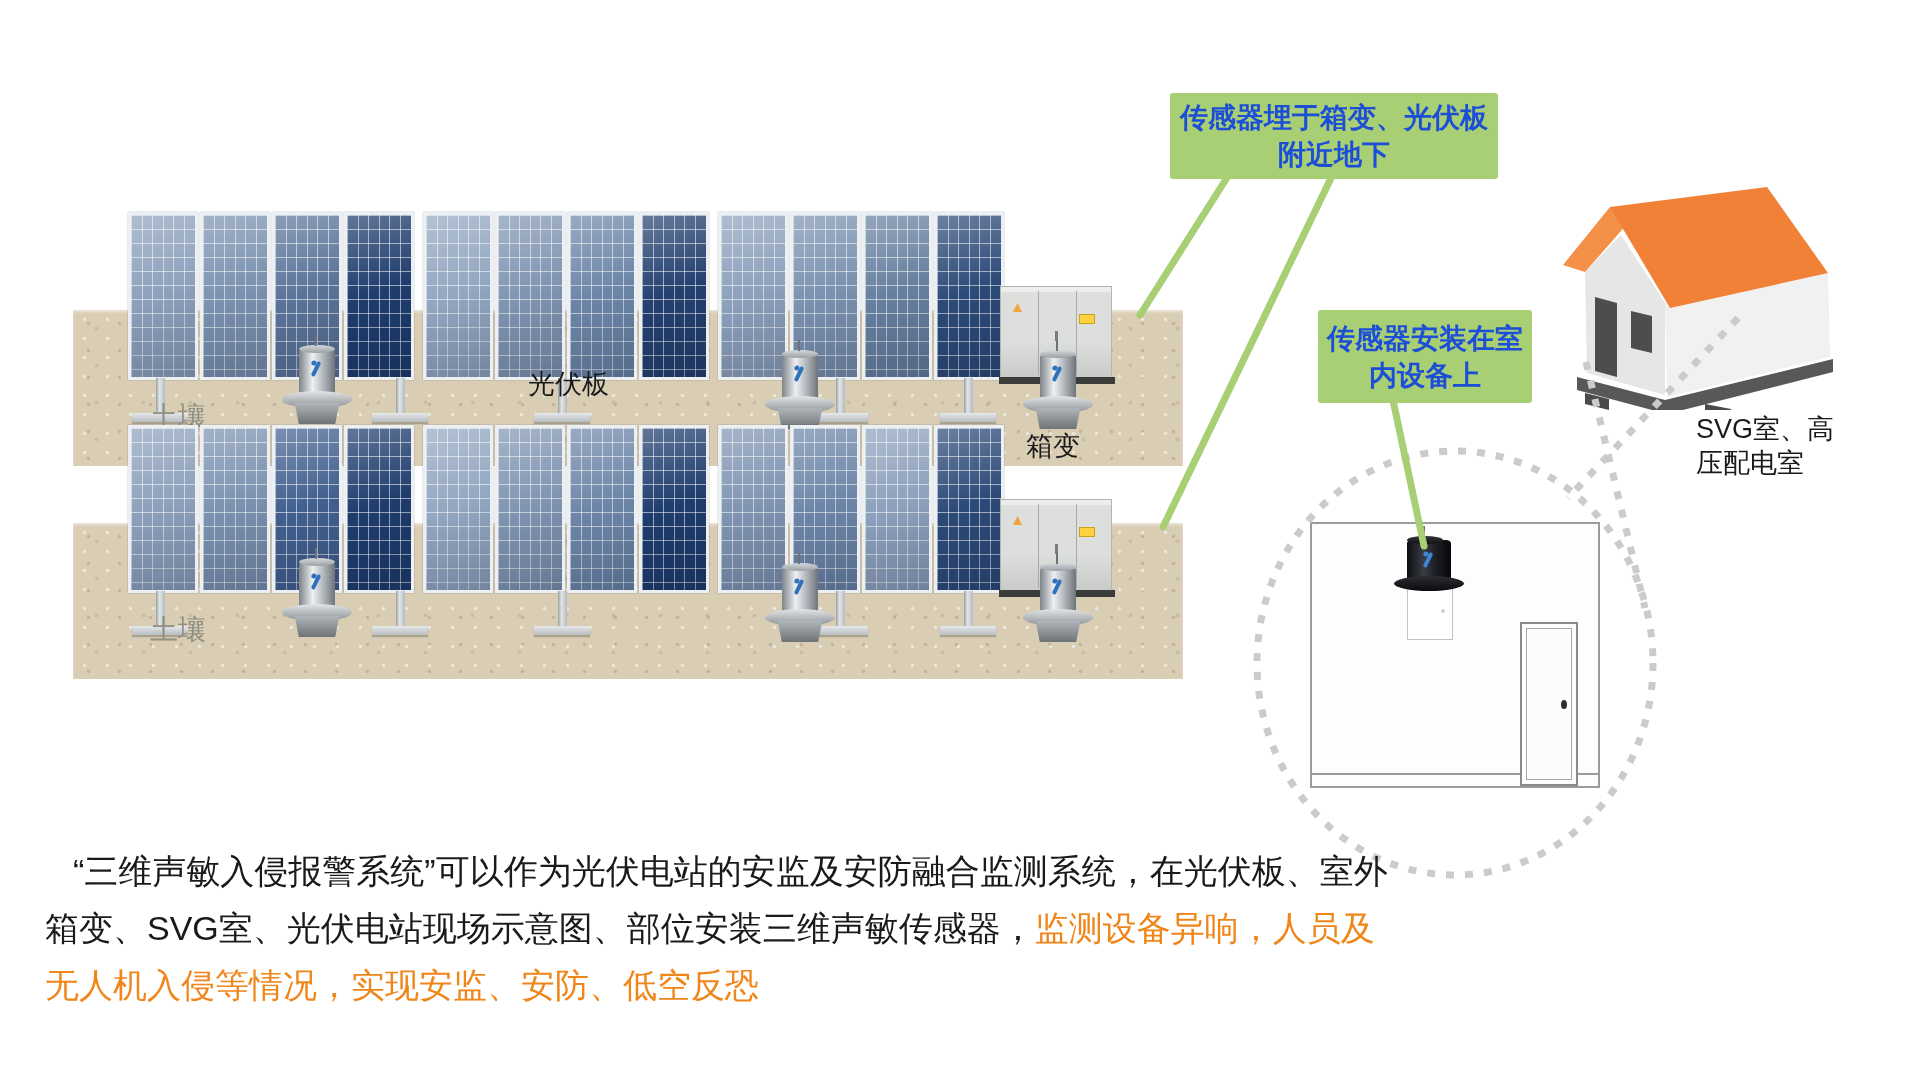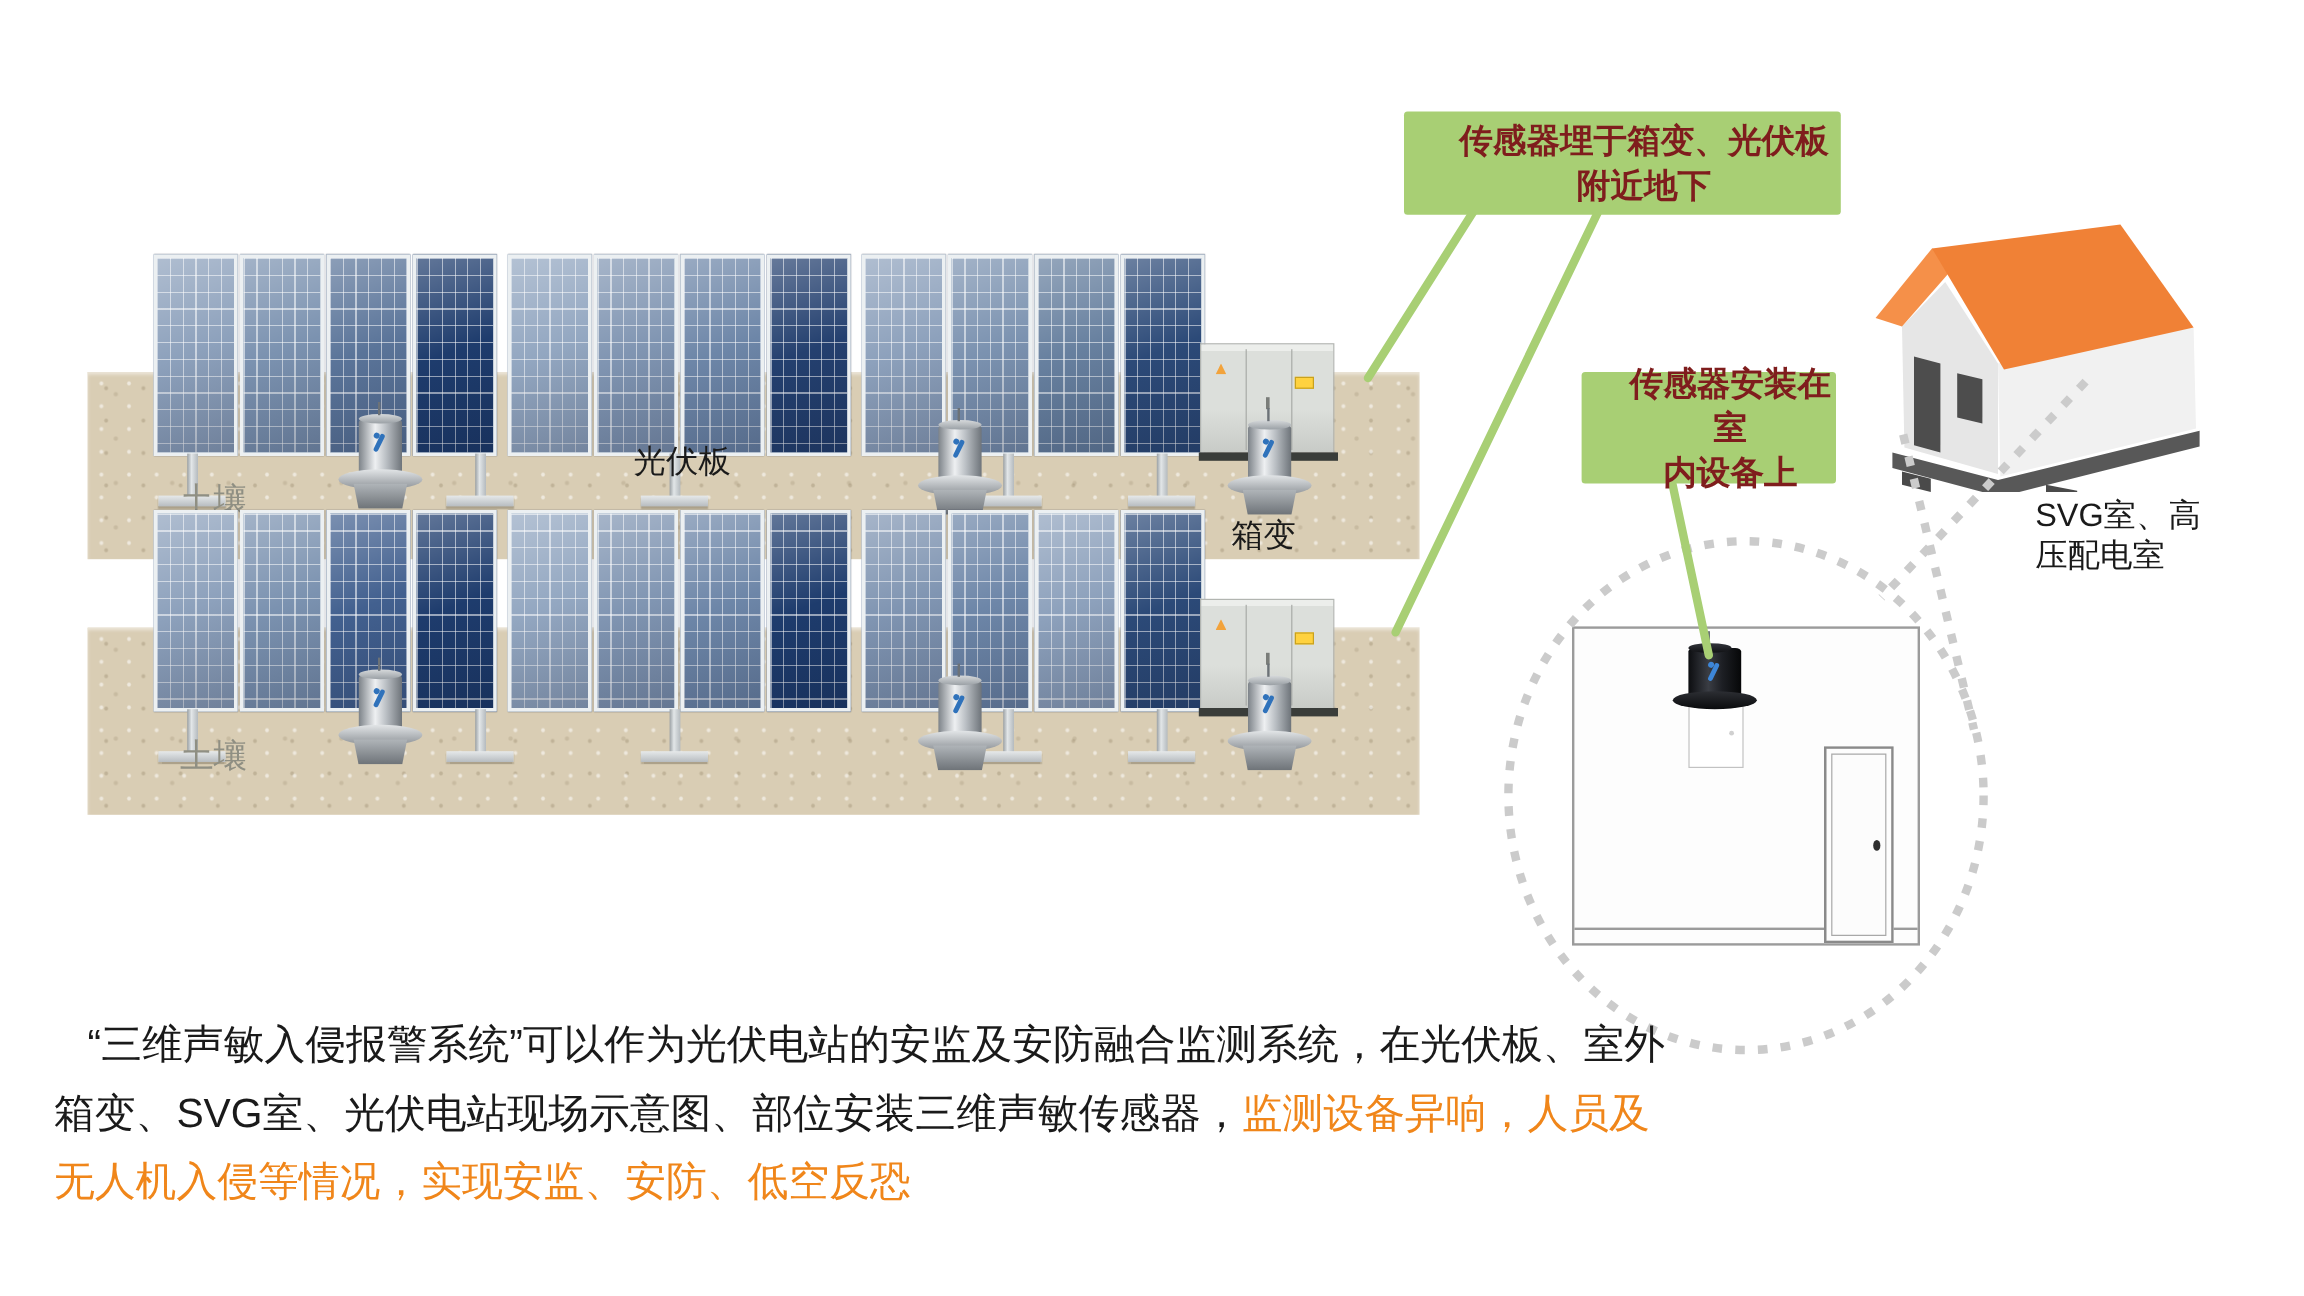--- a/index.html
+++ b/index.html
@@ -4,25 +4,25 @@
 <style>
   html,body{margin:0;padding:0;background:#fff;}
   #page{position:relative;width:1920px;height:1080px;background:#fff;overflow:hidden;
         font-family:"Liberation Sans","DejaVu Sans",sans-serif;}
 
   
   .title{position:absolute;left:42px;top:36px;font-size:54px;font-weight:600;
          color:#3d3d3d;letter-spacing:16px;white-space:nowrap;}
 
   
-  .callout{position:absolute;background:#a8cf74;border-radius:3px;color:#7f1d1d;
+  .callout{position:absolute;background:#a8cf74;border-radius:3px;color:#1d4ed8;
            font-weight:bold;font-size:28px;line-height:37px;text-align:center;
-           display:flex;flex-direction:column;justify-content:center;z-index:6;padding-left:36px;}
+           display:flex;flex-direction:column;justify-content:center;z-index:6;}
   .callout-buried{left:1170px;top:93px;width:328px;height:86px;}
-  .callout-indoor{left:1318px;top:310px;width:176px;height:93px;}
+  .callout-indoor{left:1318px;top:310px;width:214px;height:93px;}
 
   
   #overlay{position:absolute;left:0;top:0;width:1920px;height:1080px;z-index:5;pointer-events:none;}
 
   
   .row{position:absolute;left:0;width:1920px;height:480px;}
   .soil{position:absolute;left:73px;top:98px;width:1110px;height:156px;
         background-color:#d9cdb4;
         background-image:
           radial-gradient(circle, rgba(255,255,255,.55) 1px, transparent 2.2px),

